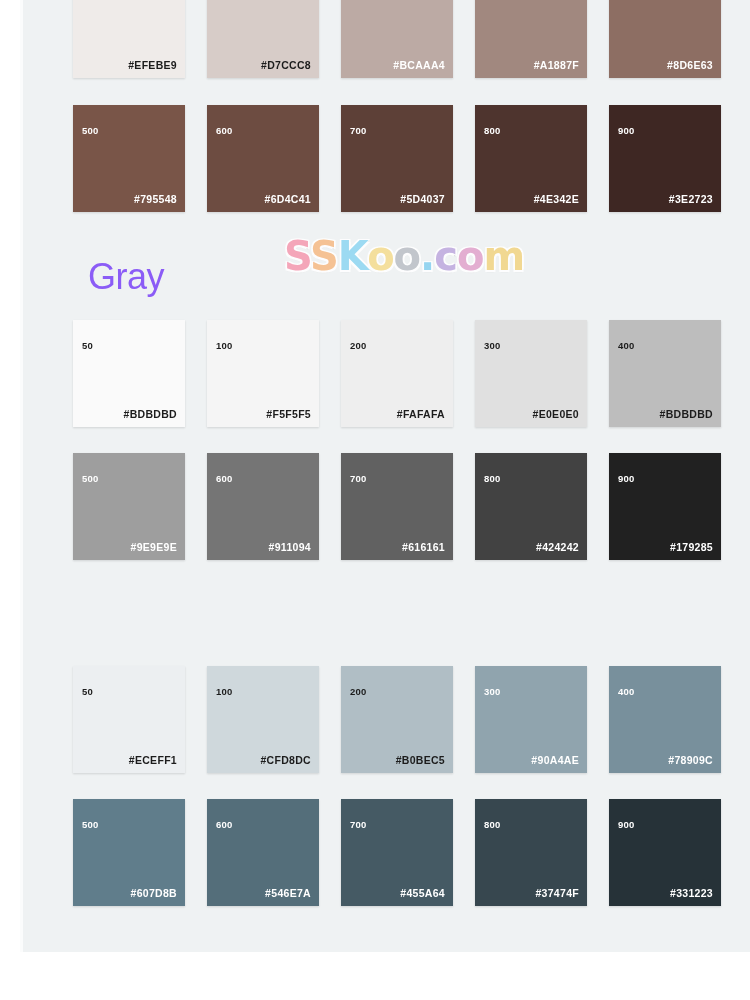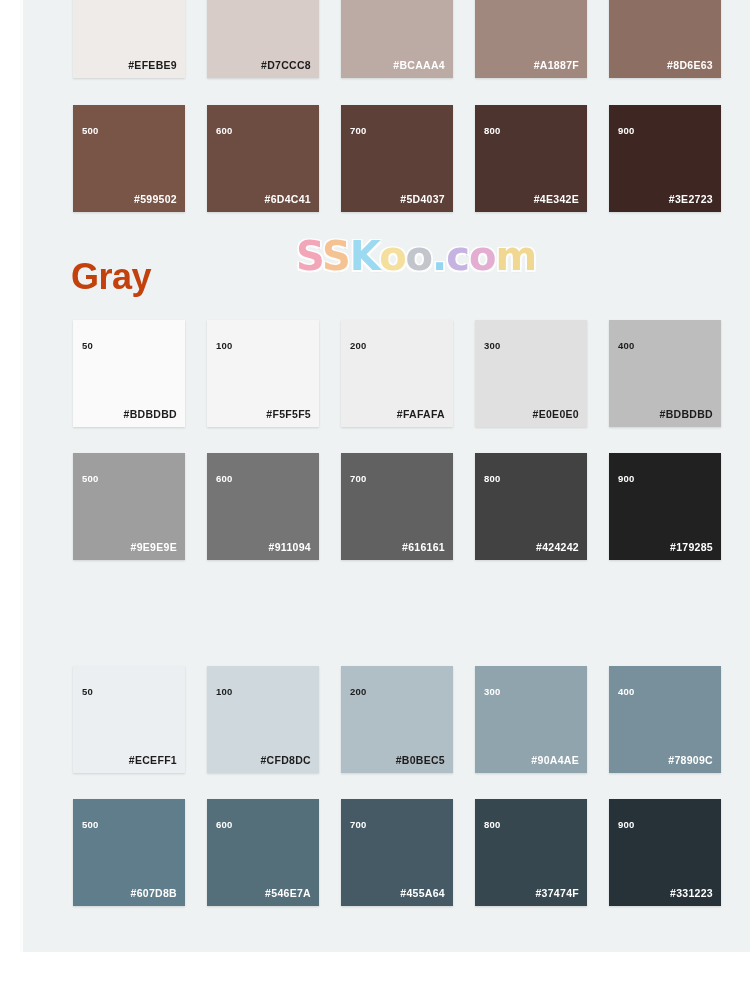--- a/index.html
+++ b/index.html
@@ -75,35 +75,35 @@
   
   #row-brown-light { top: -28px; height: 106px; }
   #row-brown-dark  { top: 105px; height: 107px; }
   #row-gray-light  { top: 320px; height: 107px; }
   #row-gray-dark   { top: 453px; height: 107px; }
   #row-bgray-light { top: 666px; height: 107px; }
   #row-bgray-dark  { top: 799px; height: 107px; }
 
   .section-title {
     position: absolute;
-    left: 51px;
+    left: 68px;
     font-size: 36px;
-    font-weight: bold;
+    font-weight: normal;
     letter-spacing: -0.5px;
-    color: #c2410c;
+    color: #8b5cf6;
     line-height: 1;
     margin: 0;
   }
   #title-gray { top: 259px; }
   #title-blue-gray { top: 605px; }
 
   
   #watermark {
     position: absolute;
-    left: 276px;
+    left: 264px;
     top: 236px;
     font-size: 40px;
     font-weight: bold;
     letter-spacing: -1px;
     line-height: 1;
     white-space: nowrap;
     opacity: 0.92;
     font-family: "DejaVu Sans", sans-serif;
   }
   #watermark span {
@@ -135,21 +135,21 @@
       <div class="swatch t-light" style="background: rgb(161, 136, 127); height: 100%;">
         <span class="hex">#A1887F</span>
       </div>
       <div class="swatch t-light" style="background: rgb(141, 110, 99); height: 100%;">
         <span class="hex">#8D6E63</span>
       </div>
     </div>
   <div class="swatch-row" id="row-brown-dark">
       <div class="swatch t-light" style="background: rgb(121, 85, 72); height: 100%;">
         <span class="tone">500</span>
-        <span class="hex">#599502</span>
+        <span class="hex">#795548</span>
       </div>
       <div class="swatch t-light" style="background: rgb(109, 76, 65); height: 100%;">
         <span class="tone">600</span>
         <span class="hex">#6D4C41</span>
       </div>
       <div class="swatch t-light" style="background: rgb(93, 64, 55); height: 100%;">
         <span class="tone">700</span>
         <span class="hex">#5D4037</span>
       </div>
       <div class="swatch t-light" style="background: rgb(78, 52, 46); height: 100%;">

